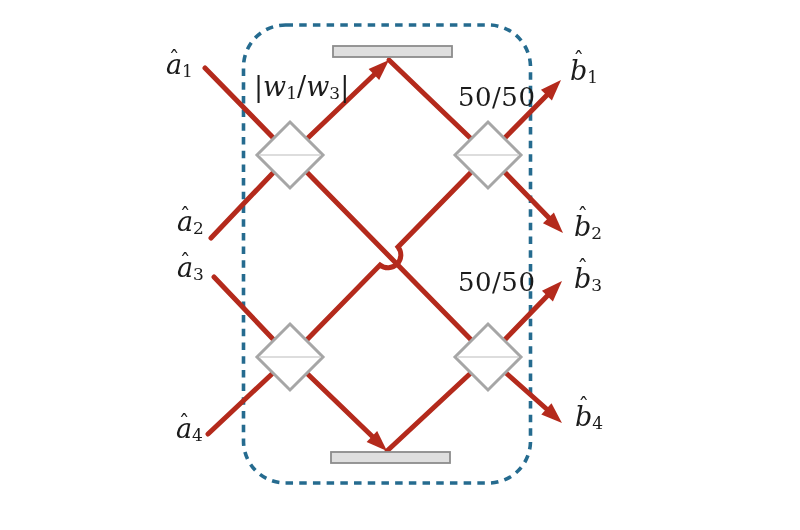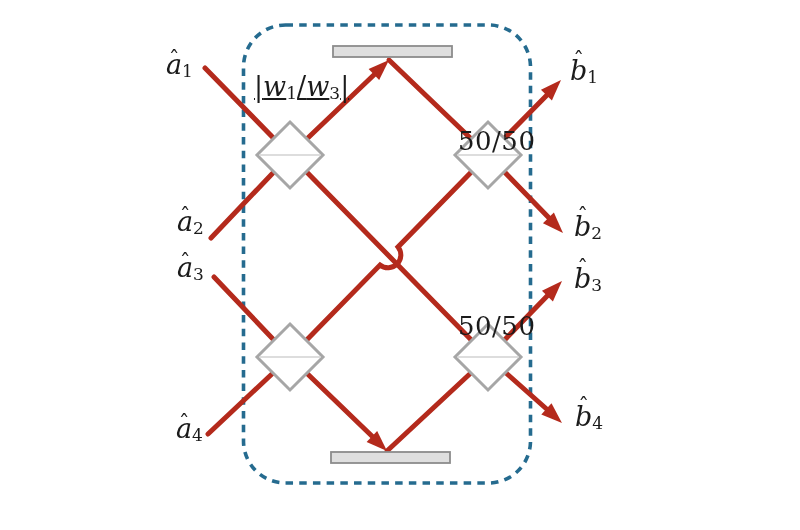--- a/index.html
+++ b/index.html
@@ -15,24 +15,24 @@
   }
   .io{font-size:27px;}
   .letter{position:relative;display:inline-block;font-style:italic;}
   .hat{
     position:absolute;left:50%;transform:translateX(-50%);
     font-style:normal;font-size:0.8em;line-height:1;
   }
   .hat-a{top:-0.02em;}
   .hat-b{top:-0.22em;}
   .sub{font-size:0.63em;vertical-align:-0.2em;}
-  .ratio{font-size:27px;text-decoration:underline;}
+  .ratio{font-size:27px;}
   .it{font-style:italic;}
   .up{font-style:normal;}
-  .fifty{font-size:26px;letter-spacing:0.5px;margin-top:44px;}
+  .fifty{font-size:26px;letter-spacing:0.5px;}
 </style>
 </head>
 <body>
 
 <div class="stage">
 
   <svg width="800" height="530" viewBox="0 0 800 530">
 
     <rect x="243.5" y="25" width="287" height="458" rx="42" ry="42" fill="none" stroke-width="3.6" stroke-dasharray="7.5 6.2" stroke="#256b8f"></rect>
 

